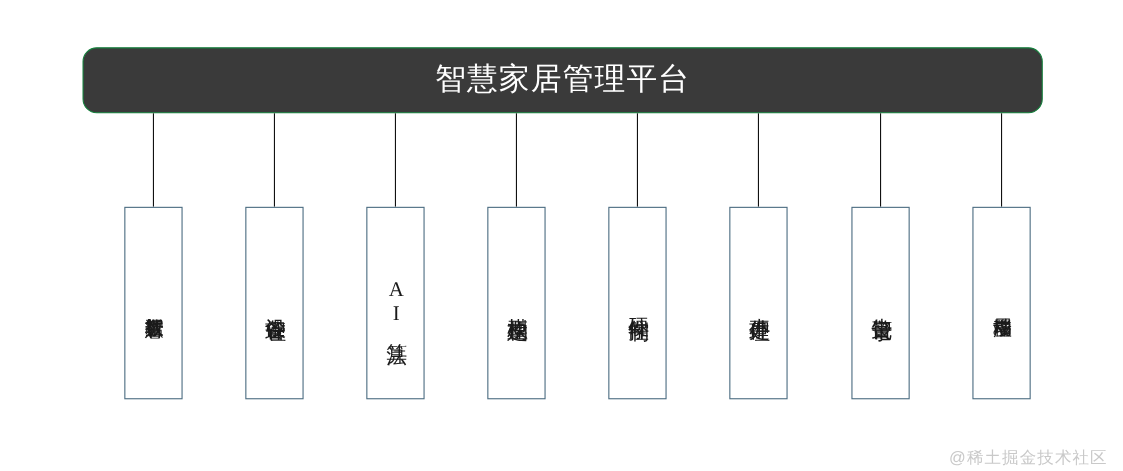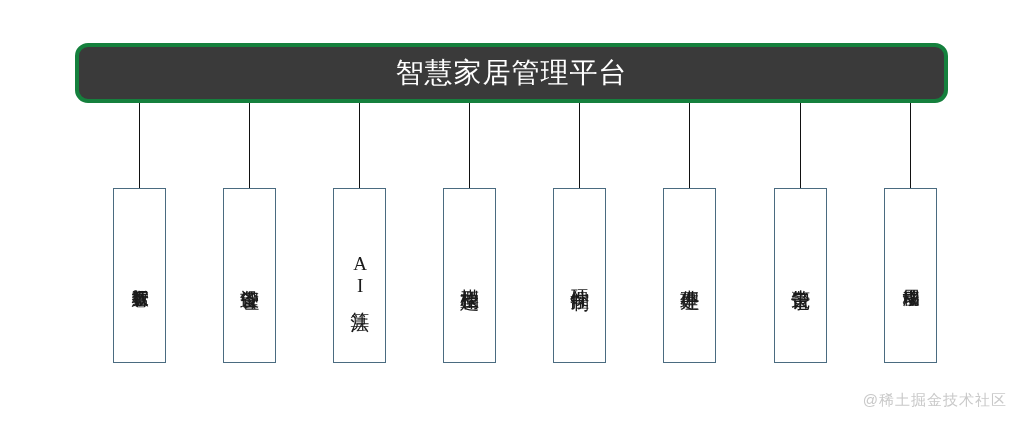--- a/index.html
+++ b/index.html
@@ -19,21 +19,21 @@
   }
 
   
   #header-banner {
     position: absolute;
     left: 75px;
     top: 43px;
     width: 873px;
     height: 60px;
     background: #3a3a3a;
-    border: 4px solid #15803d;
+    border: 1px solid #15803d;
     border-radius: 13px;
     box-sizing: border-box;
     display: flex;
     align-items: center;
     justify-content: center;
   }
   #header-title {
     color: #ffffff;
     font-family: "Liberation Serif", "DejaVu Serif", serif;
     font-size: 28px;
@@ -80,21 +80,21 @@
   .node-label.compact {
     font-size: 17px;
     line-height: 1.1;
     letter-spacing: 0px;
   }
 
   
   #watermark {
     position: absolute;
     right: 14px;
-    bottom: 18px;
+    bottom: 2px;
     color: #c9c9c9;
     font-family: "Liberation Sans", "DejaVu Sans", sans-serif;
     font-size: 15px;
     letter-spacing: 1px;
     white-space: nowrap;
     user-select: none;
   }
 </style>
 </head>
 <body>

